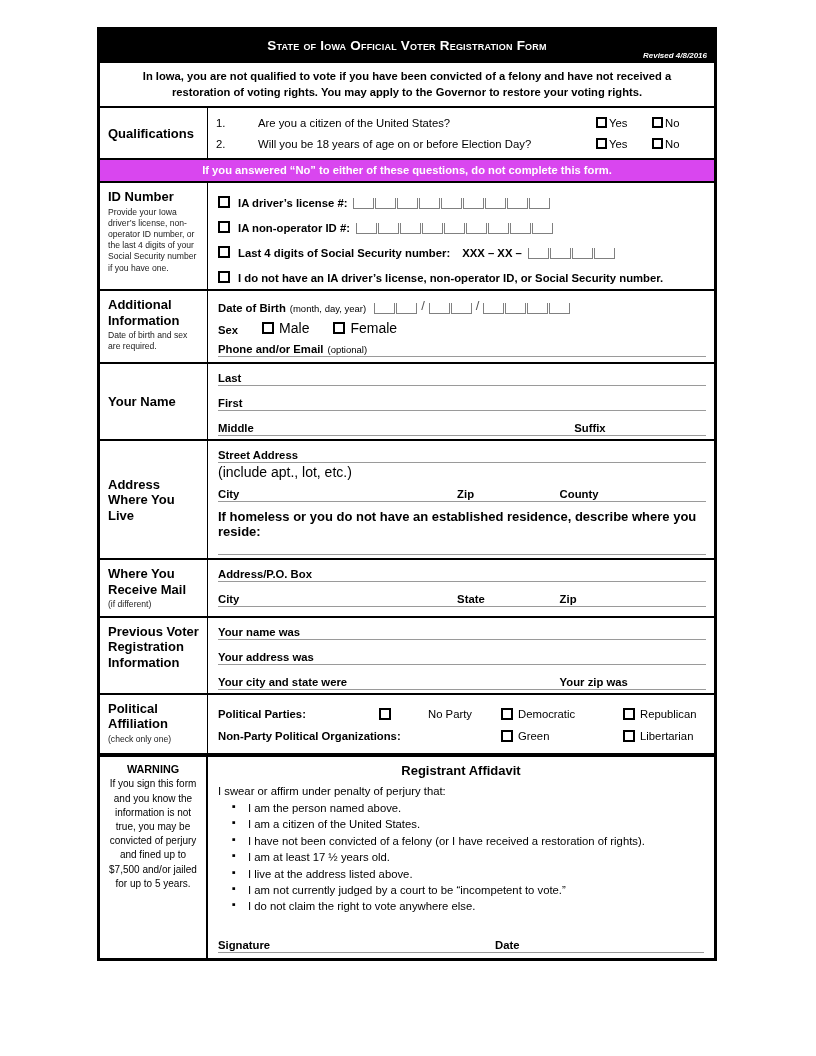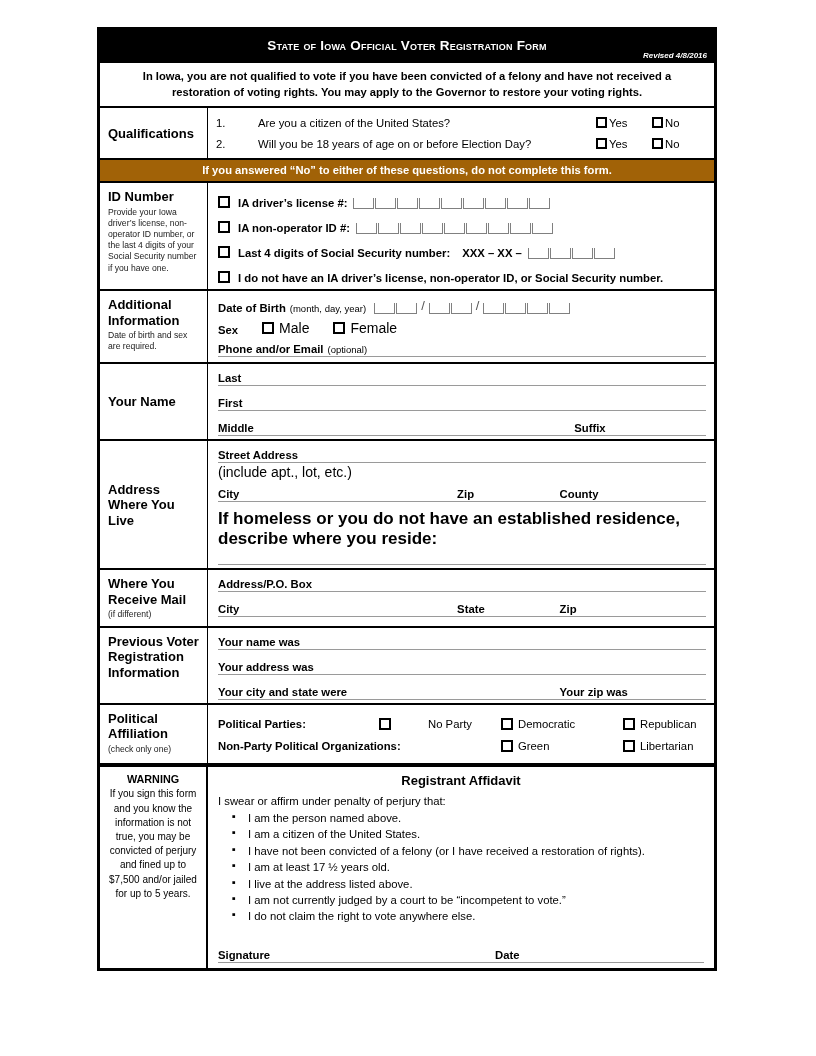--- a/index.html
+++ b/index.html
@@ -42,21 +42,21 @@
     color: #fff;
   }
   .felony {
     border-top: 2px solid #000;
     border-bottom: 2px solid #000;
     padding: 5px 22px 6px 22px;
     text-align: center;
     font-size: 11.2px; font-weight: bold; line-height: 1.45;
   }
   .blackbar {
-    background: #a16207; color: #fff;
+    background: #d946ef; color: #fff;
     text-align: center;
     font-size: 11.2px; font-weight: bold;
     padding: 4px 0 5px 0;
     border-top: 2px solid #000;
     border-bottom: 2px solid #000;
   }
 
   
   .section { display: flex; border-bottom: 2px solid #000; }
   .section:last-child { border-bottom: none; }
@@ -358,21 +358,21 @@
           <span>Street Address</span>
         </div>
         <div class="note">(include apt., lot, etc.)</div>
         <div class="spacer6"></div>
         <div class="lineRow posrow">
           <span>City</span>
           <span class="p" style="left:49%;">Zip</span>
           <span class="p" style="left:70%;">County</span>
         </div>
         <div class="spacer6"></div>
-        <div style="font-size:17px;font-weight:bold;">If homeless or you do not have an established residence, describe where you reside:</div>
+        <div style="font-size:13px;font-weight:bold;">If homeless or you do not have an established residence, describe where you reside:</div>
         <div class="spacer10"></div>
         <div class="lineRow" style="height:5px;"></div>
       </div>
     </div>
 
     <div class="section">
       <div class="lab">
         <h3>Where You Receive Mail</h3>
         <div class="sub">(if different)</div>
       </div>

